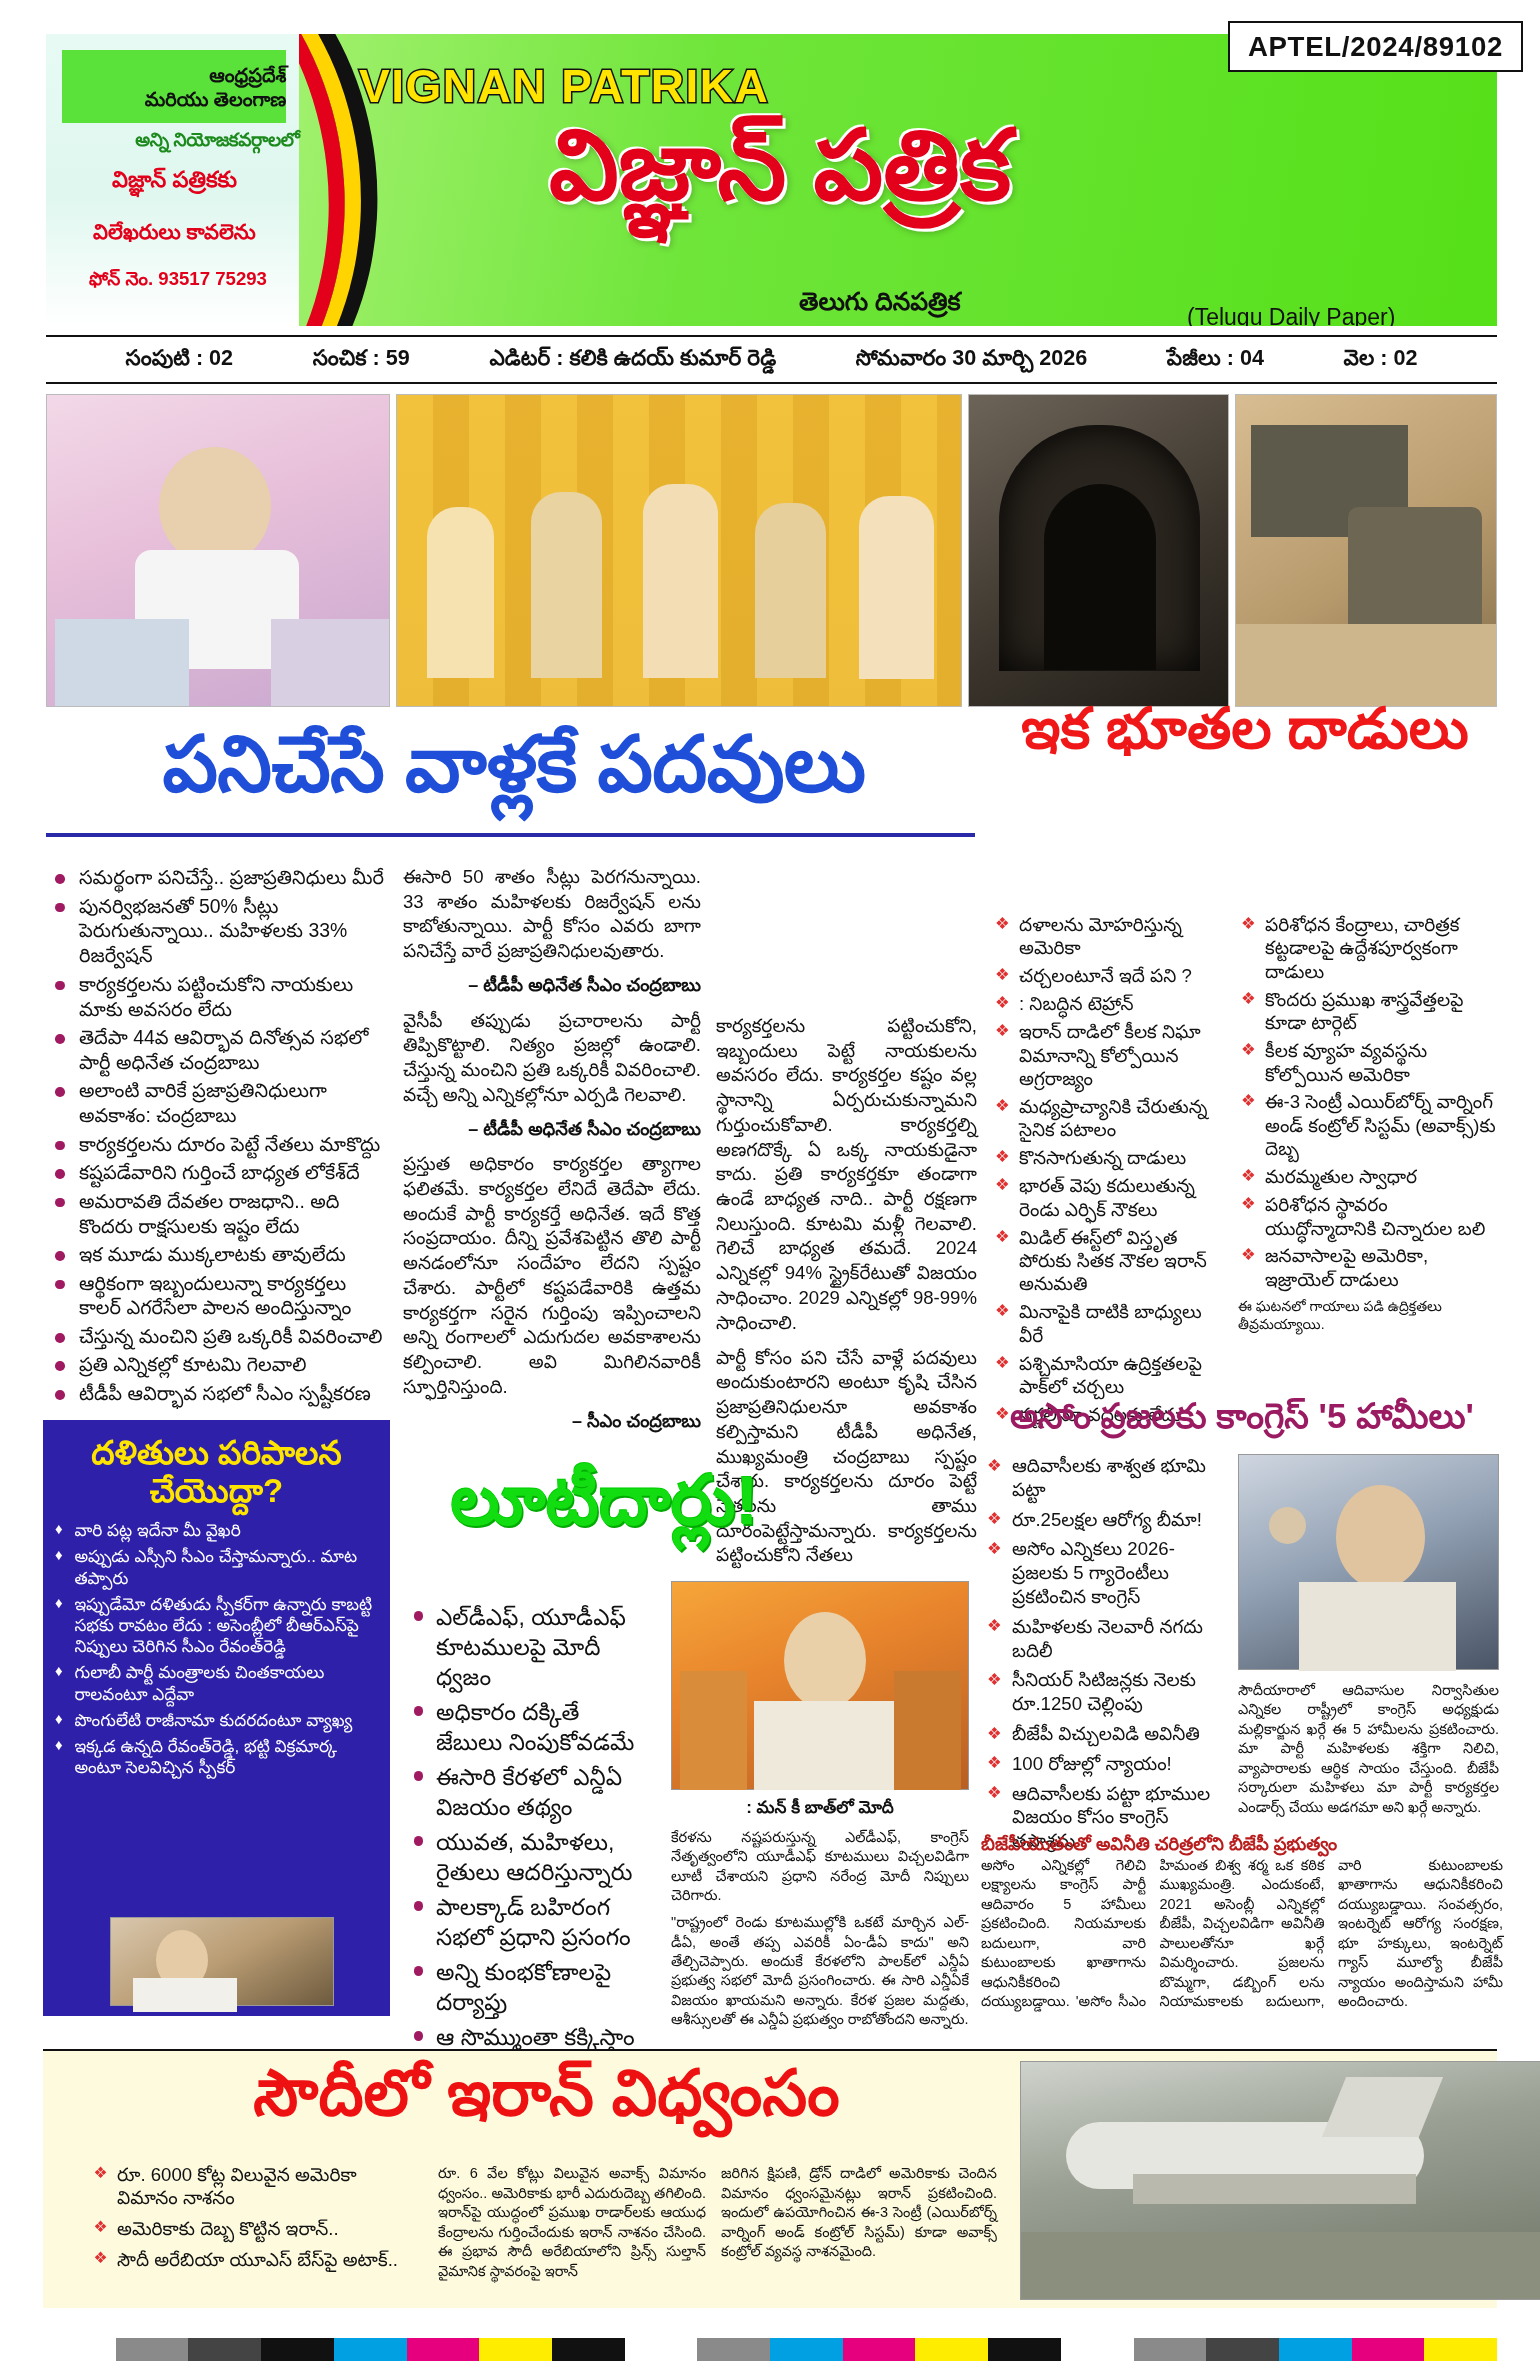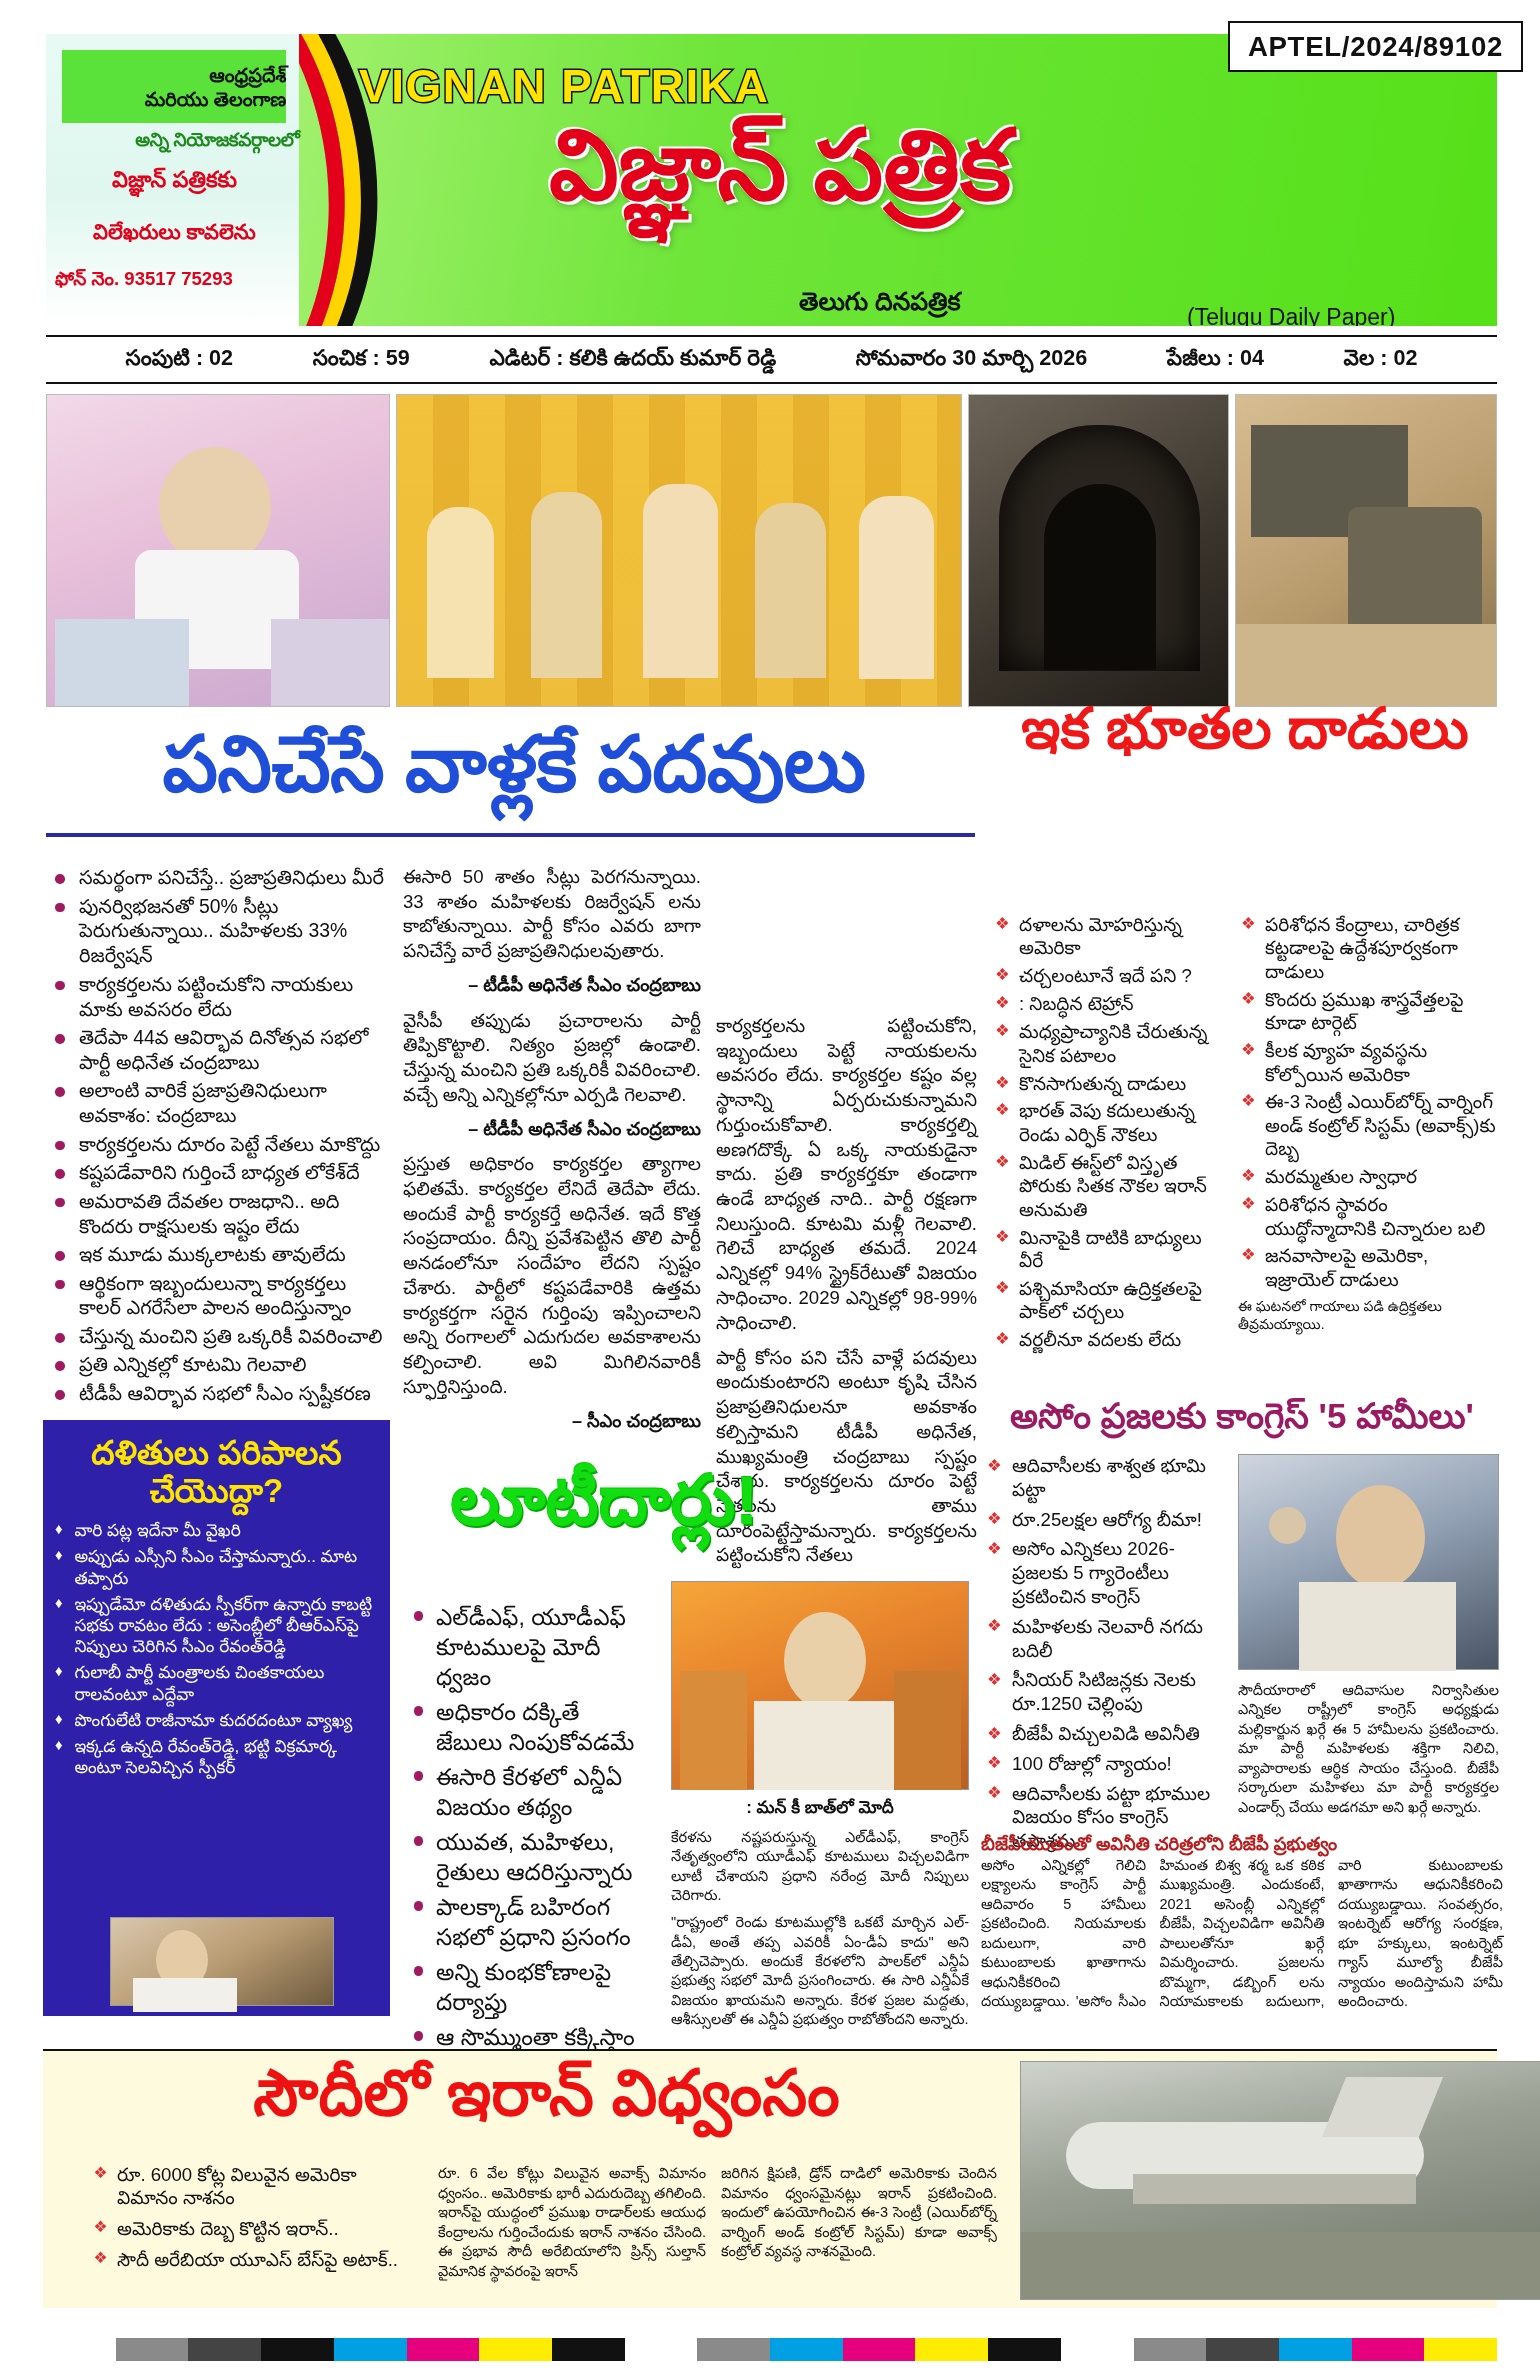--- a/index.html
+++ b/index.html
@@ -43,21 +43,21 @@
     display:flex; flex-direction:column; align-items:flex-end; justify-content:center;
     line-height:1.25;
   }
   .mh-greenbox span { font-size:19.4px; font-weight:700; color:#111; white-space:nowrap;}
   .mh-line2 { position:absolute; left:7.5px; top:95px; width:246px; text-align:right;
               font-size:18.6px; font-weight:700; color:#1d8a1d; letter-spacing:-0.4px;}
   .mh-line3 { position:absolute; left:9px; top:131px; width:239px; text-align:center;
               font-size:22.4px; font-weight:700; color:#e2001a; line-height:1.3;}
   .mh-line4 { position:absolute; left:9px; top:186px; width:239px; text-align:center;
               font-size:21px; font-weight:700; color:#e2001a;}
-  .mh-phone { position:absolute; left:9px; top:234px; width:246px; 
+  .mh-phone { position:absolute; left:9px; top:234px; width:246px; text-align:center;
               font-size:18.6px; font-weight:700; color:#e2001a; }
 
   .mh-eng {
     position:absolute; left:313px; top:25px; width:790px; text-align:left;
     font-size:46px; font-weight:800; letter-spacing:1.5px;
     color:#ffe400;
     -webkit-text-stroke:3px #111;
     paint-order:stroke fill;
     font-family:"Liberation Sans", sans-serif;
   }
@@ -304,20 +304,21 @@
   <div class="col3">
     <p>కార్యకర్తలను పట్టించుకోని, ఇబ్బందులు పెట్టే నాయకులను అవసరం లేదు. కార్యకర్తల కష్టం వల్ల స్థానాన్ని ఏర్పరుచుకున్నామని గుర్తుంచుకోవాలి. కార్యకర్తల్ని అణగదొక్కే ఏ ఒక్క నాయకుడైనా కాదు. ప్రతి కార్యకర్తకూ తండాగా ఉండే బాధ్యత నాది.. పార్టీ రక్షణగా నిలుస్తుంది. కూటమి మళ్లీ గెలవాలి. గెలిచే బాధ్యత తమదే. 2024 ఎన్నికల్లో 94% స్ట్రైక్‌రేటుతో విజయం సాధించాం. 2029 ఎన్నికల్లో 98-99% సాధించాలి.</p>
     <p>పార్టీ కోసం పని చేసే వాళ్లే పదవులు అందుకుంటారని అంటూ కృషి చేసిన ప్రజాప్రతినిధులనూ అవకాశం కల్పిస్తామని టీడీపీ అధినేత, ముఖ్యమంత్రి చంద్రబాబు స్పష్టం చేశారు. కార్యకర్తలను దూరం పెట్టే నేతలను తాము దూరంపెట్టేస్తామన్నారు. కార్యకర్తలను పట్టించుకోని నేతలు</p>
   </div>
 
   <div class="rcolA">
     <ul>
       <li>దళాలను మోహరిస్తున్న అమెరికా</li>
       <li>చర్చలంటూనే ఇదే పని ?</li>
       <li style="padding-left:27px;">: నిబద్ధిన టెహ్రాన్</li>
+      <li>ఇరాన్ దాడిలో కీలక నిఘా విమానాన్ని కోల్పోయిన అగ్రరాజ్యం</li>
       <li>మధ్యప్రాచ్యానికి చేరుతున్న సైనిక పటాలం</li>
       <li>కొనసాగుతున్న దాడులు</li>
       <li>భారత్ వెపు కదులుతున్న రెండు ఎర్ఫిక్ నౌకలు</li>
       <li>మిడిల్ ఈస్ట్‌లో విస్తృత పోరుకు సితక నౌకల ఇరాన్ అనుమతి</li>
       <li>మినాపైకి దాటికి బాధ్యులు వీరే</li>
       <li>పశ్చిమాసియా ఉద్రిక్తతలపై పాక్‌లో చర్చలు</li>
       <li>వర్ణలీనూ వదలకు లేదు</li>
     </ul>
   </div>
 

